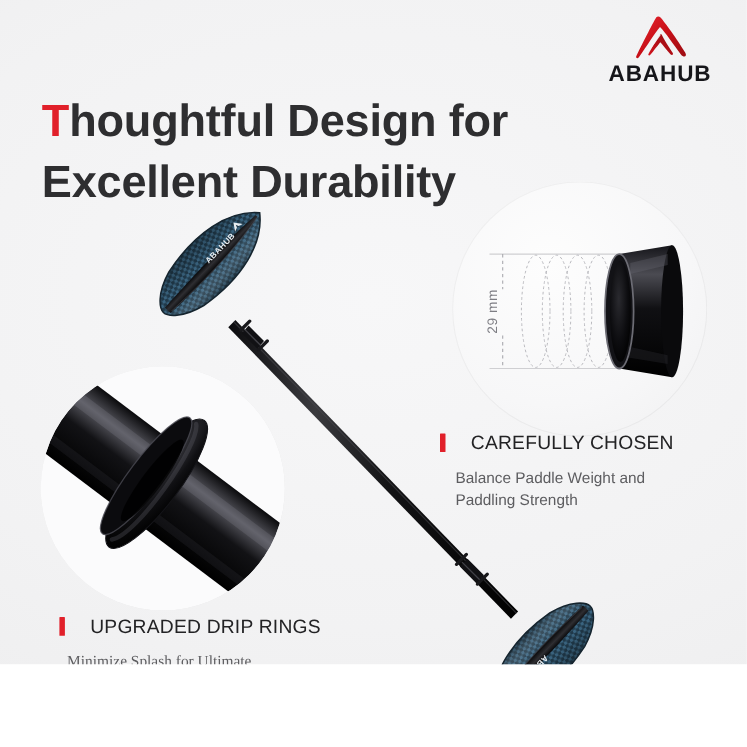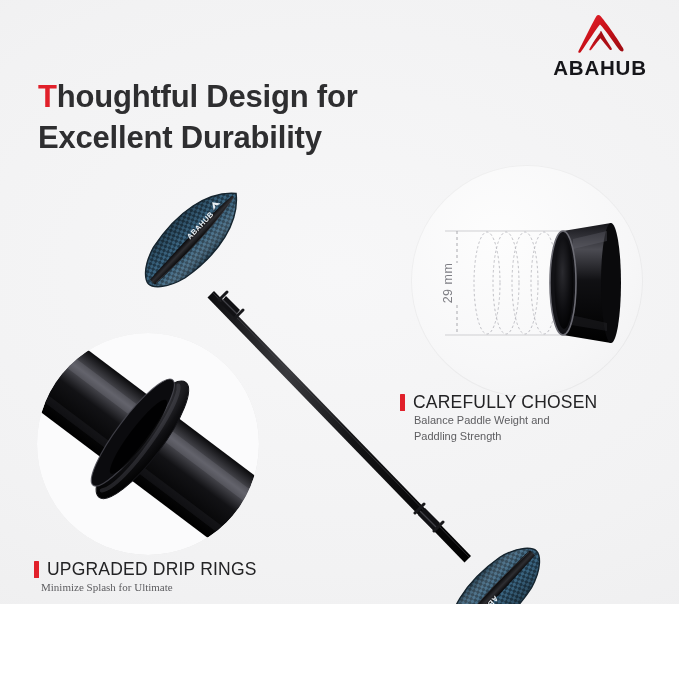--- a/index.html
+++ b/index.html
@@ -41,21 +41,21 @@
     color: #16161a;
     line-height: 1;
   }
 
   
   #headline {
     position: absolute;
     left: 38px;
     top: 56px;
     width: 450px;
-    font-size: 31px;
+    font-size: 41px;
     font-weight: 700;
     line-height: 1.32;
     color: #2e2e30;
     letter-spacing: -0.2px;
   }
   #headline .hl-accent { color: #e1202a; }
 
   
   .feature-circle {
     position: absolute;
@@ -90,48 +90,49 @@
     width: 679px;
     height: 679px;
     pointer-events: none;
   }
 
   
   .callout { position: absolute; }
   .callout-head {
     display: flex;
     align-items: flex-start;
-    gap: 8px;
+    gap: 23px;
   }
   .callout-bar {
     flex: 0 0 auto;
     width: 5px;
     height: 17px;
     background: #e1202a;
     margin-top: 3px;
     border-radius: 0.5px;
   }
   .callout-title {
     font-size: 17.5px;
     font-weight: 400;
     line-height: 1.28;
     color: #232325;
     letter-spacing: 0.2px;
   }
   .callout-sub {
-    font-size: 11px;
+    margin-top: 12px;
+    font-size: 14px;
     line-height: 1.42;
     color: #5d5d60;
     font-weight: 400;
   }
 
   #callout-shaft { left: 400px; top: 391px; width: 262px; }
   #callout-shaft .callout-sub { margin-left: 14px; }
 
-  #callout-drip  { left: 34px;  top: 558px; width: 300px; }
+  #callout-drip  { left: 54px;  top: 558px; width: 300px; }
   #callout-drip .callout-sub { margin-left: 7px; font-family: Liberation Serif, serif; }
 </style>
 </head>
 <body>
 
 <div id="page">
 
   <div id="brand">
     <svg id="brand-mark" viewBox="0 0 62 42">
       <defs>

